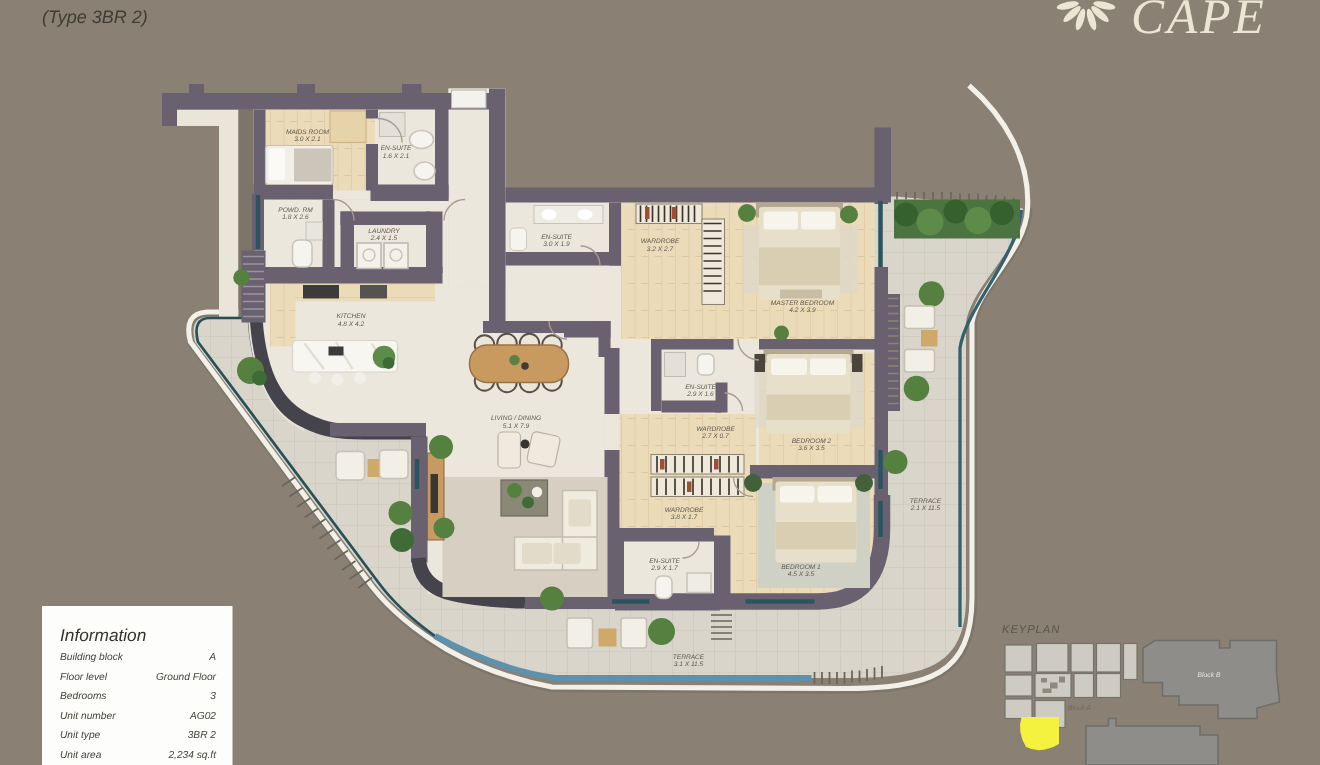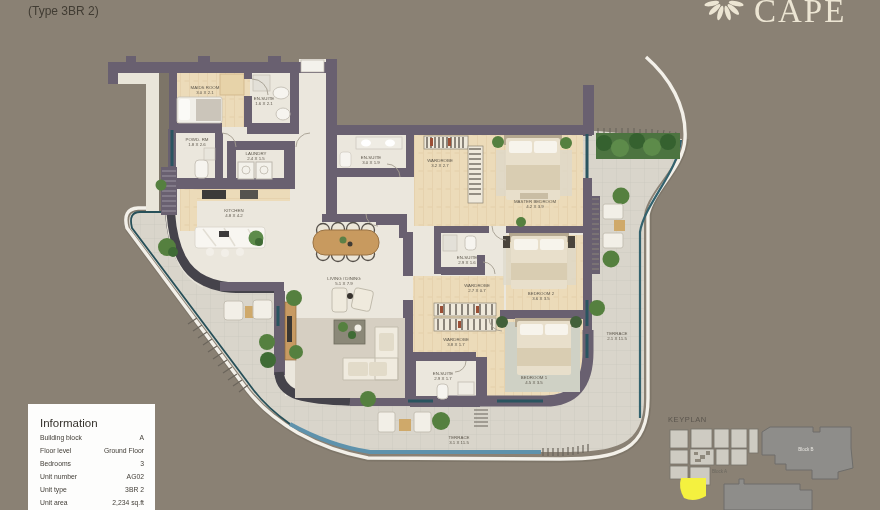--- a/index.html
+++ b/index.html
@@ -1,17 +1,17 @@
 <!DOCTYPE html>
 <html><head>
 <meta charset="utf-8">
 <style>
   html,body{margin:0;padding:0;}
   body{width:880px;height:510px;overflow:hidden;background:#8a8174;font-family:"Liberation Sans",sans-serif;}
-  .stage{position:relative;width:880px;height:510px;}
+  .stage{position:relative;width:880px;height:510px;font-style:italic;}
   svg{position:absolute;left:0;top:0;}
   .lbl{font-family:"Liberation Sans",sans-serif;fill:#5e584d;}
 </style>
 </head>
 <body>
 <div class="stage">
 <svg width="880" height="510" viewBox="0 0 880 510">
 <defs>
   <pattern id="tile" width="14" height="14" patternUnits="userSpaceOnUse">
     <rect width="14" height="14" fill="#d9d5cb"></rect>

